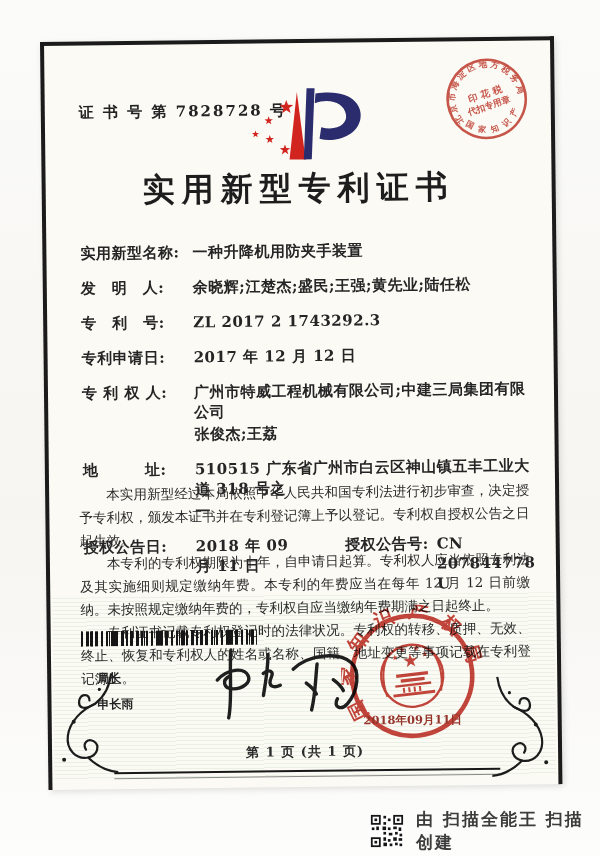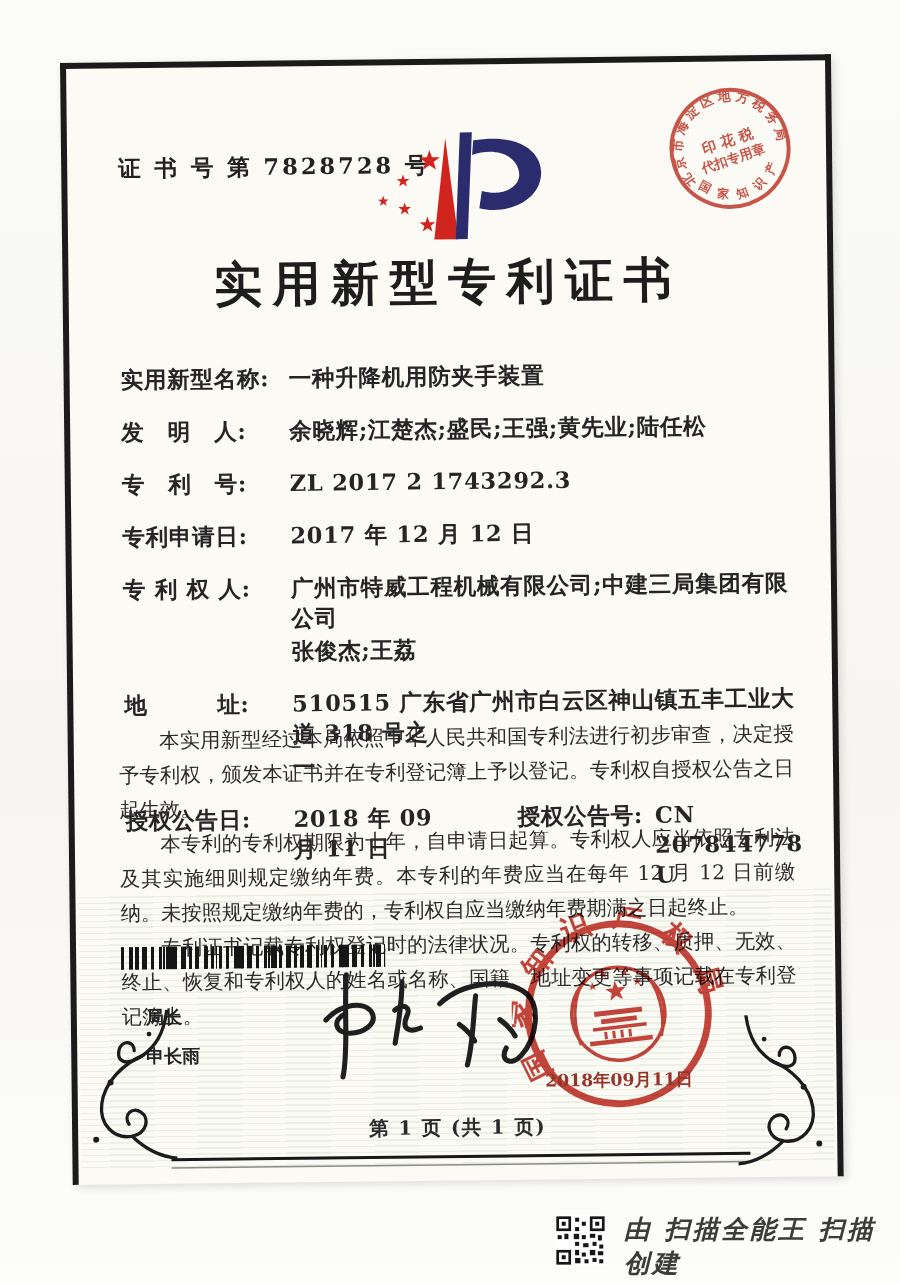--- a/index.html
+++ b/index.html
@@ -50,21 +50,21 @@
   .seal-cnipa{position:absolute;left:290px;top:563px;width:142px;height:142px;z-index:3;mix-blend-mode:multiply;opacity:.9;}
   
   .bottom-line{position:absolute;left:62px;right:58px;top:727px;height:4px;z-index:1;
     border-top:2px solid #181818;border-bottom:1px solid #8a8a8a;}
   .flourish{position:absolute;width:64px;height:104px;z-index:1;top:628px;}
   .flourish.left{left:2px;}
   .flourish.right{left:440px;top:636px;}
   .page-footer{position:absolute;left:0;width:100%;top:700px;text-align:center;
     font-size:13px;font-weight:600;color:#2b2b2b;z-index:2;letter-spacing:1px;}
   
-  .watermark{position:absolute;left:370px;top:808px;display:flex;align-items:flex-start;gap:12px;z-index:5;font-style:italic;}
+  .watermark{position:absolute;left:370px;top:808px;display:flex;align-items:center;gap:12px;z-index:5;}
   .wm-text{font-size:17px;font-weight:700;color:#3c3c3c;letter-spacing:2px;font-family:"DejaVu Sans", sans-serif;}
   .seal-text{font-family:"DejaVu Serif", serif;}
 </style>
 </head>
 <body>
 
 <div class="photo-bg"></div>
 
 <div class="paper">
   <div class="guilloche"></div>

